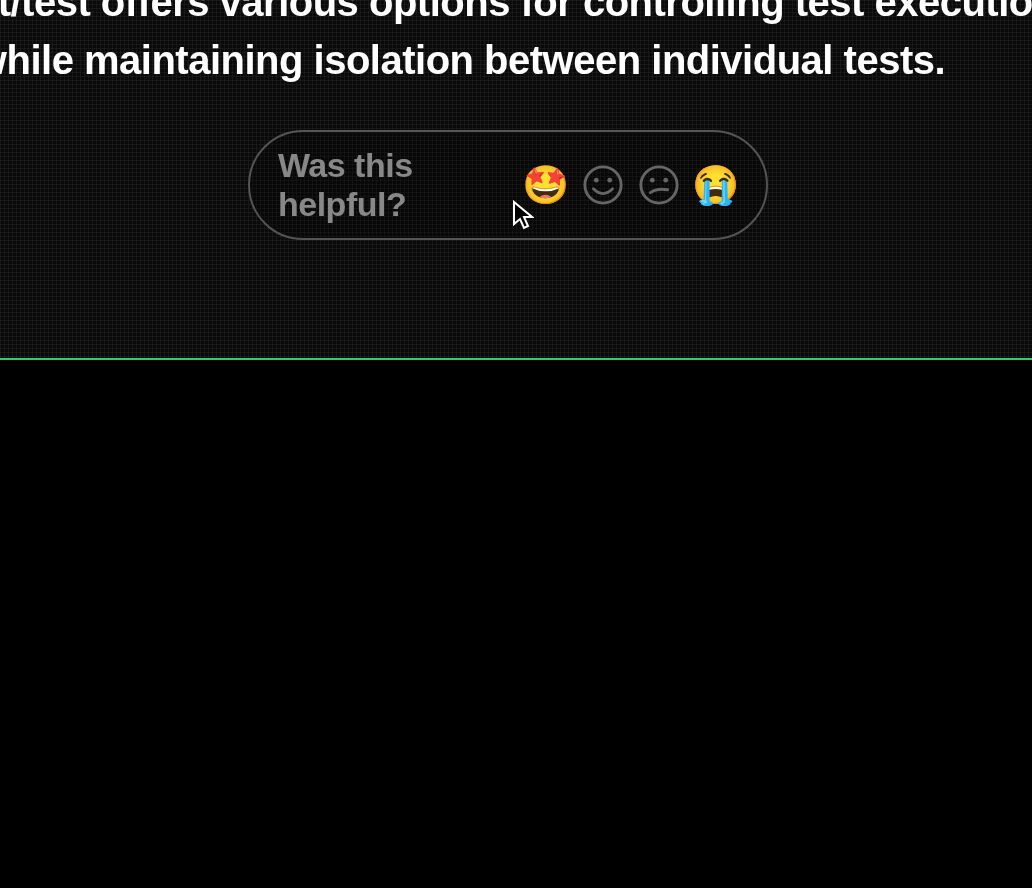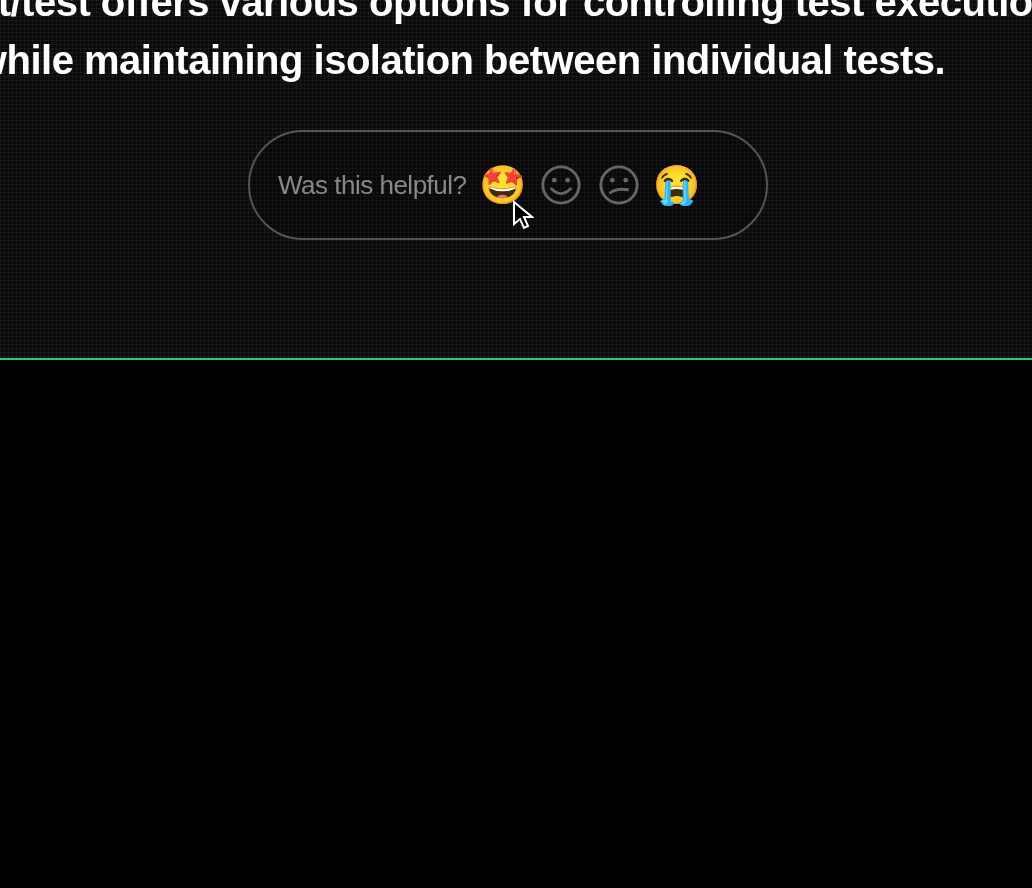--- a/index.html
+++ b/index.html
@@ -56,22 +56,22 @@
       border: 2px solid #555;
       border-radius: 55px;
       display: flex;
       align-items: center;
       padding: 0 28px;
       gap: 14px;
       background: rgba(0,0,0,0.2);
     }
     .feedback-label {
       color: #888;
-      font-size: 26px;
-      font-weight: 400;
+      font-size: 34px;
+      font-weight: 700;
       letter-spacing: -0.5px;
     }
     .emoji-btn {
       width: 44px;
       height: 44px;
       display: flex;
       align-items: center;
       justify-content: center;
       cursor: pointer;
       font-size: 38px;

